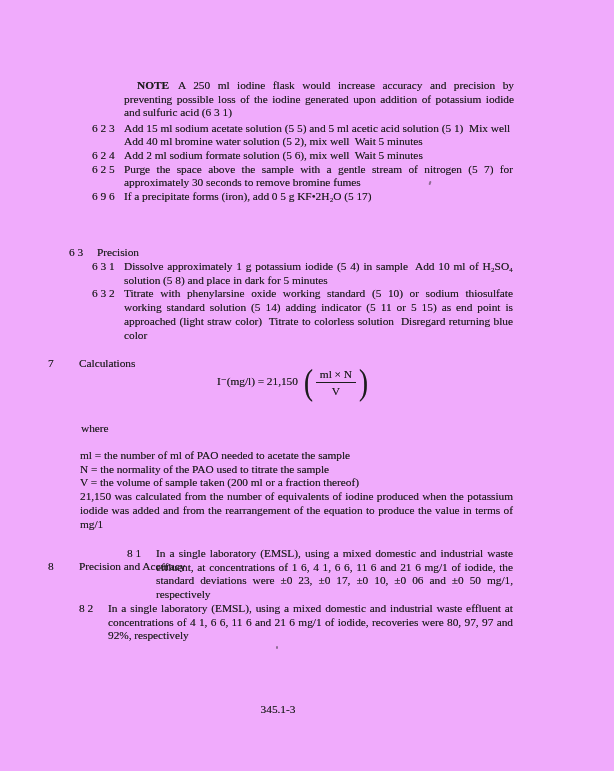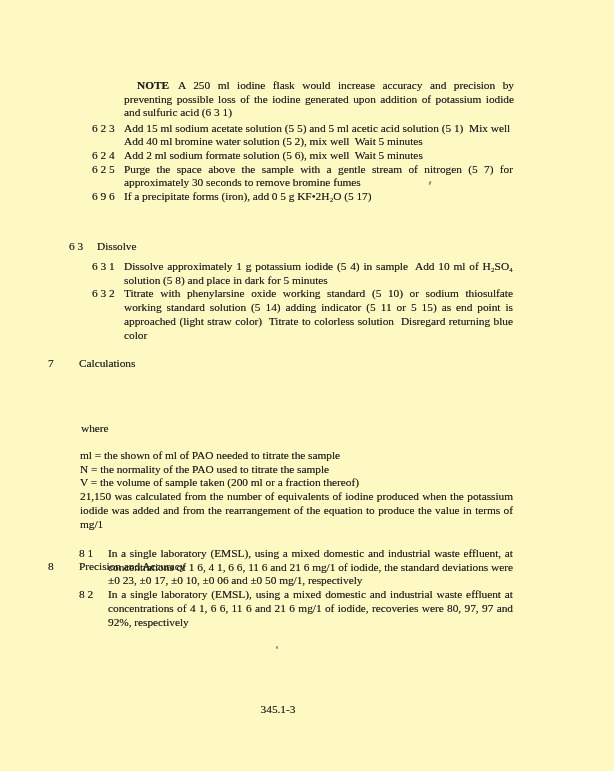--- a/index.html
+++ b/index.html
@@ -1,18 +1,18 @@
 <!DOCTYPE html>
 <html><head>
 <meta charset="utf-8">
 <style>
   html,body{margin:0;padding:0;background:#fdfdfb;}
   .page{
     position:relative;width:614px;height:771px;overflow:hidden;
-    background:#fef9c3;color:#1c1c1c;
+    background:#f0abfc;color:#1c1c1c;
     font-family:"Liberation Serif","DejaVu Serif",serif;
     font-size:11.4px;line-height:13.7px;letter-spacing:-0.05px;
     text-shadow:0 0 .3px rgba(28,28,28,.55);
   }
   .abs{position:absolute;}
   .item{position:relative;padding-left:32px;}
   .item>.num{position:absolute;left:0;top:0;white-space:pre;}
   .itx{text-align:justify;}
   .note{text-indent:13px;text-align:justify;}
   .nlabel{font-weight:bold;margin-right:9px;}
@@ -48,58 +48,67 @@
     <div class="item">
       <span class="num">6 2 5</span>
       <div class="itx">Purge the space above the sample with a gentle stream of nitrogen (5 7) for approximately 30 seconds to remove bromine fumes</div>
     </div>
     <div class="item">
       <span class="num">6 9 6</span>
       <div class="itx">If a precipitate forms (iron), add 0 5 g KF•2H₂O (5 17)</div>
     </div>
   </div>
 
-  <div class="abs hrow" style="left:69px;top:240px;width:444px;padding-left:28px;">
+  <div class="abs hrow" style="left:69px;top:246px;width:444px;padding-left:28px;">
     <span class="num">6 3</span>
-    <div>Dissolve</div>
+    <div>Precision</div>
   </div>
 
   <div class="abs" style="left:92px;top:260px;width:421px;">
     <div class="item">
       <span class="num">6 3 1</span>
       <div class="itx">Dissolve approximately 1 g potassium iodide (5 4) in sample&nbsp; Add 10 ml of H₂SO₄ solution (5 8) and place in dark for 5 minutes</div>
     </div>
     <div class="item">
       <span class="num">6 3 2</span>
       <div class="itx">Titrate with phenylarsine oxide working standard (5 10) or sodium thiosulfate working standard solution (5 14) adding indicator (5 11 or 5 15) as end point is approached (light straw color)&nbsp; Titrate to colorless solution&nbsp; Disregard returning blue color</div>
     </div>
   </div>
 
   <div class="abs hrow" style="left:48px;top:343.5px;width:465px;padding-left:31px;">
     <span class="num">7</span>
     <div>Calculations</div>
   </div>
 
+  <div class="abs formula" style="left:217px;top:368px;">
+    <span class="f-lhs">I⁻(mg/l) = 21,150</span>
+    <span class="paren">(</span>
+    <span class="frac">
+      <span class="frac-num">ml × N</span>
+      <span class="frac-den">V</span>
+    </span>
+    <span class="paren">)</span>
+  </div>
 
   <div class="abs" style="left:81px;top:422px;">where</div>
 
   <div class="abs" style="left:80px;top:449px;width:433px;">
-    <div>ml = the shown of ml of PAO needed to titrate the sample</div>
+    <div>ml = the number of ml of PAO needed to acetate the sample</div>
     <div>N = the normality of the PAO used to titrate the sample</div>
     <div>V = the volume of sample taken (200 ml or a fraction thereof)</div>
     <div class="itx">21,150 was calculated from the number of equivalents of iodine produced when the potassium iodide was added and from the rearrangement of the equation to produce the value in terms of mg/1</div>
   </div>
 
   <div class="abs hrow" style="left:48px;top:533px;width:465px;padding-left:31px;">
     <span class="num">8</span>
     <div>Precision and Accuracy</div>
   </div>
 
   <div class="abs" style="left:79px;top:547px;width:434px;">
-    <div class="item" style="padding-left:29px;">
+    <div class="item" style="padding-left:29px;margin-left:48px;">
       <span class="num">8 1</span>
       <div class="itx">In a single laboratory (EMSL), using a mixed domestic and industrial waste effluent, at concentrations of 1 6, 4 1, 6 6, 11 6 and 21 6 mg/1 of iodide, the standard deviations were ±0 23, ±0 17, ±0 10, ±0 06 and ±0 50 mg/1, respectively</div>
     </div>
     <div class="item" style="padding-left:29px;">
       <span class="num">8 2</span>
       <div class="itx">In a single laboratory (EMSL), using a mixed domestic and industrial waste effluent at concentrations of 4 1, 6 6, 11 6 and 21 6 mg/1 of iodide, recoveries were 80, 97, 97 and 92%, respectively</div>
     </div>
   </div>
 
   <div class="speck" style="left:429px;top:181px;width:2px;height:4px;transform:rotate(18deg);"></div>

